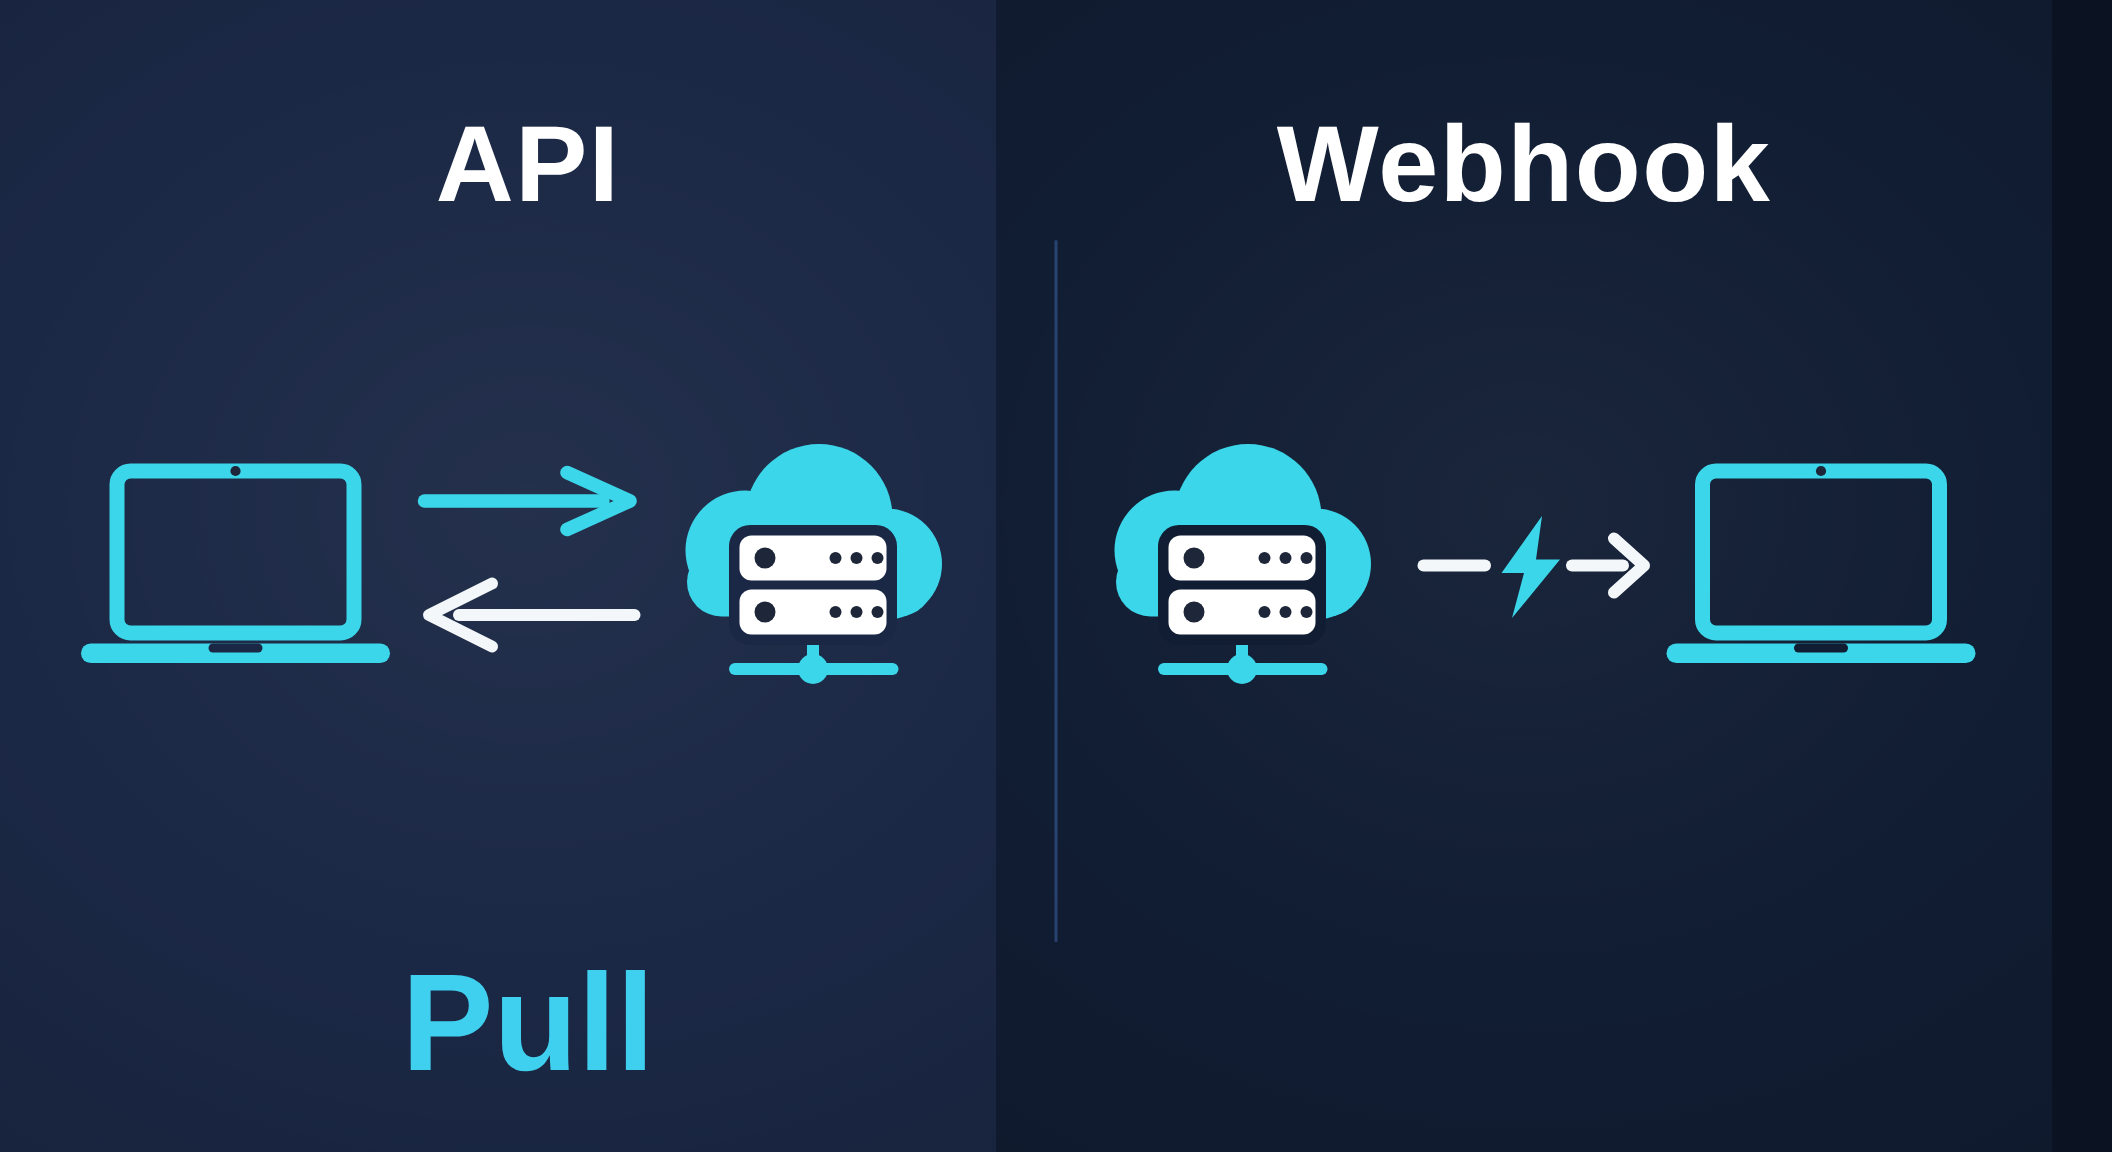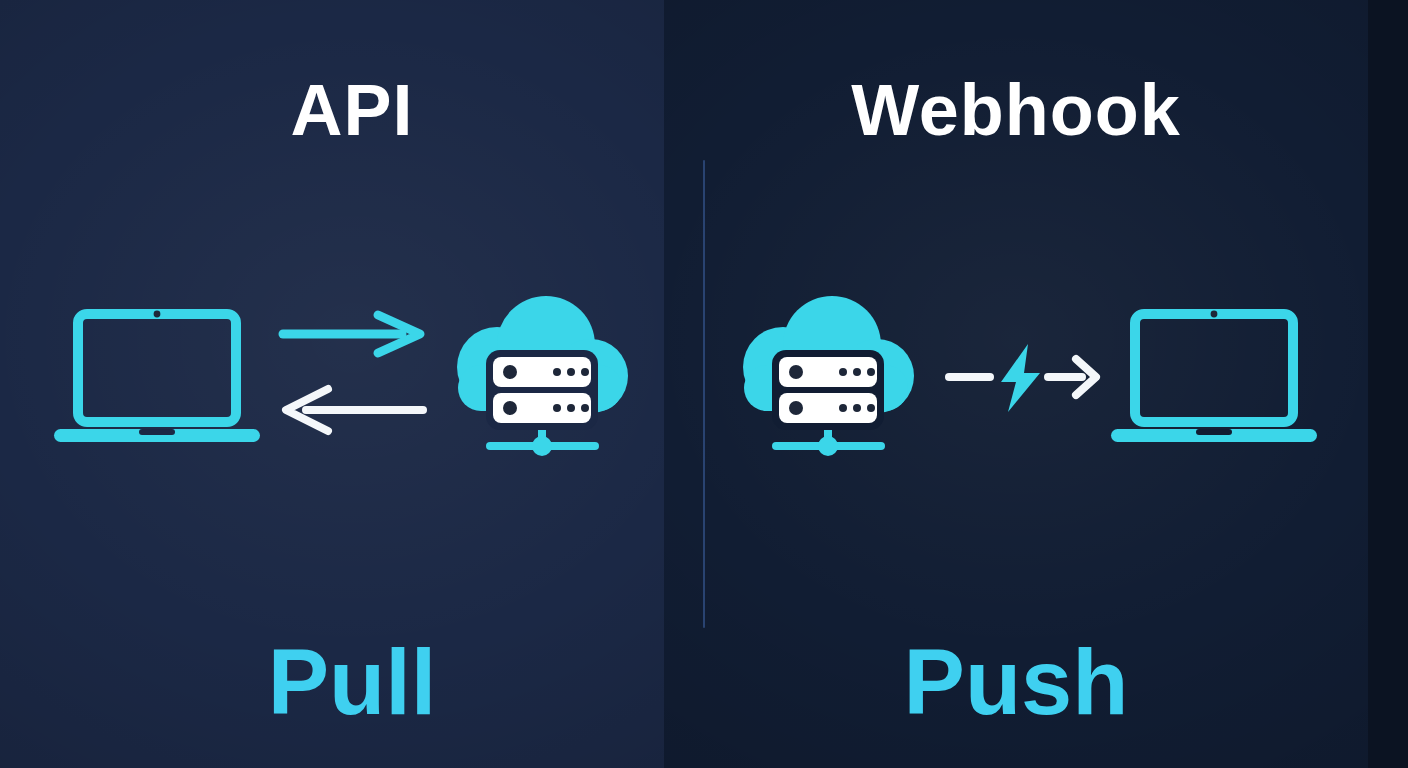--- a/index.html
+++ b/index.html
@@ -124,17 +124,16 @@
       <polyline points="132,29 152,47 132,65" fill="none" stroke="var(--arrow-white)" stroke-width="8" stroke-linecap="round" stroke-linejoin="round"></polyline>
     </svg>
 
     <svg style="left:447px;top:308px;" width="206" height="134" viewBox="0 0 206 134">
       <rect x="24" y="6" width="158" height="108" rx="9" fill="none" stroke="var(--accent-cyan)" stroke-width="10"></rect>
       <circle cx="103" cy="6" r="3.4" fill="var(--icon-dark)"></circle>
       <rect x="0" y="121" width="206" height="13" rx="6.5" fill="var(--accent-cyan)"></rect>
       <rect x="85" y="121" width="36" height="6" rx="3" fill="var(--panel-bg)"></rect>
     </svg>
 
-    <div class="mode-label">Push</div>
   </section>
 
   <div class="divider"></div>
 </div>
 
 </body></html>

